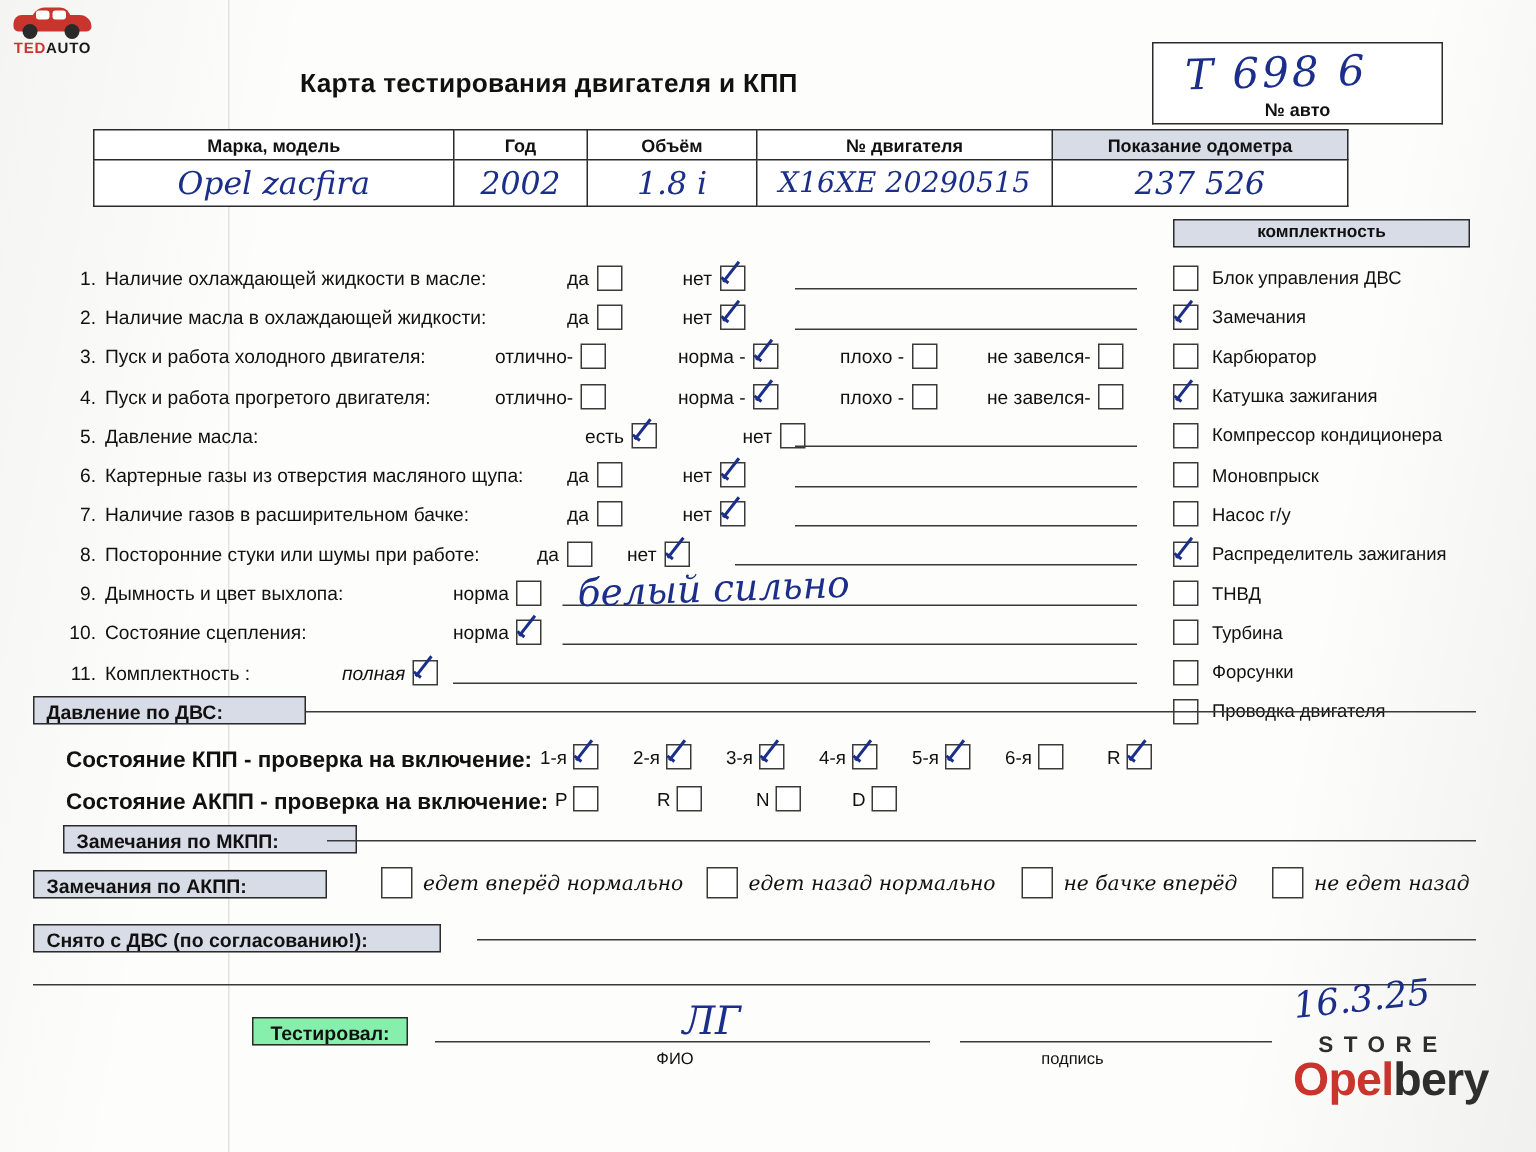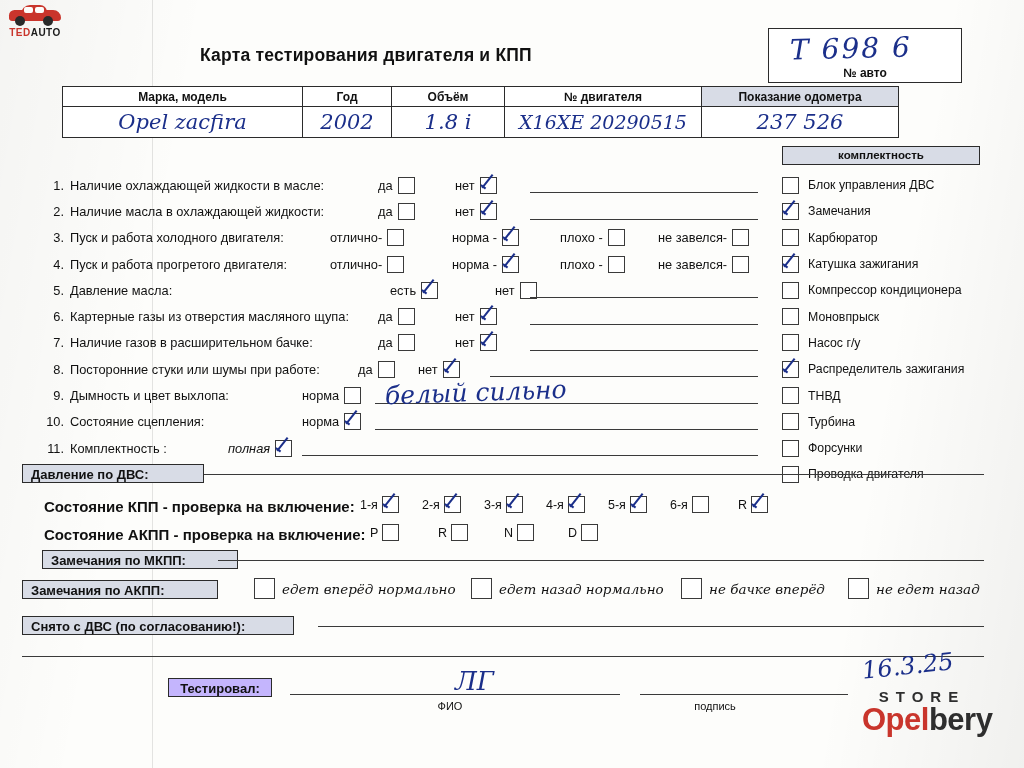--- a/index.html
+++ b/index.html
@@ -313,21 +313,21 @@
     font-size: 13.5px;
   }
 
   
   .tested-band {
     position: absolute;
     left: 168px;
     top: 678px;
     width: 104px;
     height: 19px;
-    background: #c4b5fd;
+    background: #86efac;
     border: 1px solid #2b2b2b;
     font-size: 13px;
     font-weight: bold;
     line-height: 19px;
     text-align: center;
     box-sizing: border-box;
   }
   .sig-label {
     position: absolute;
     font-size: 11px;

